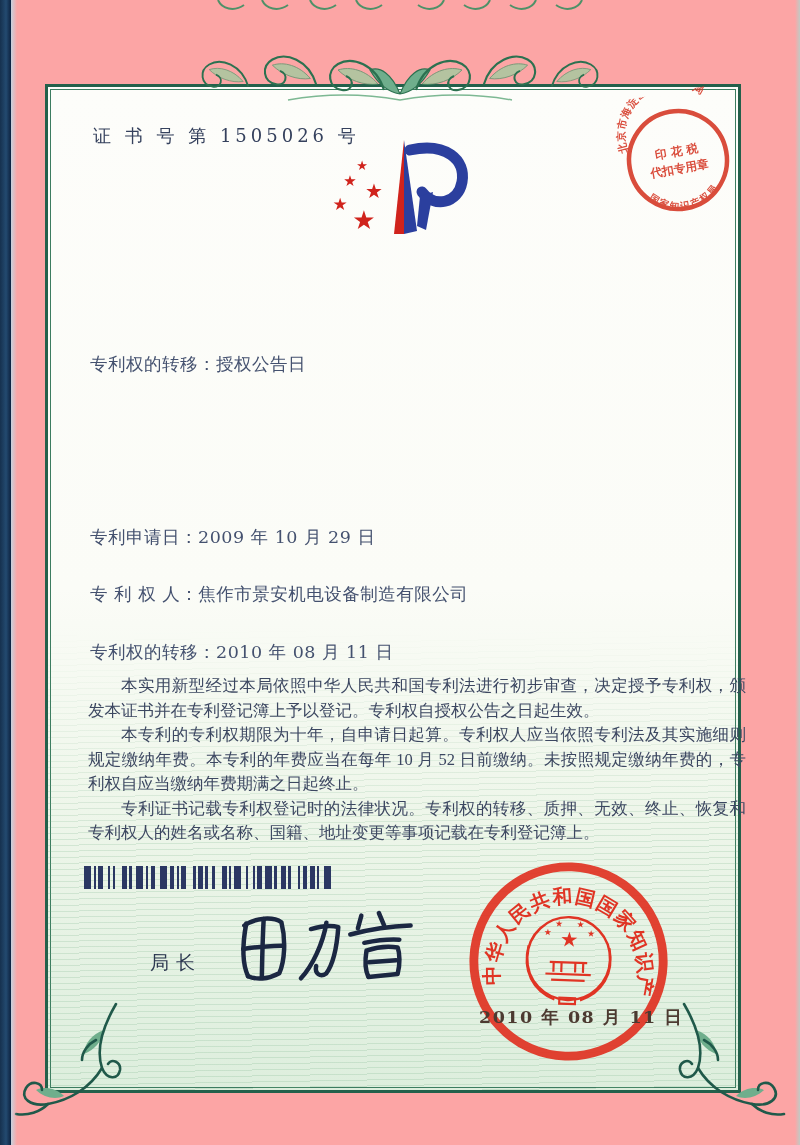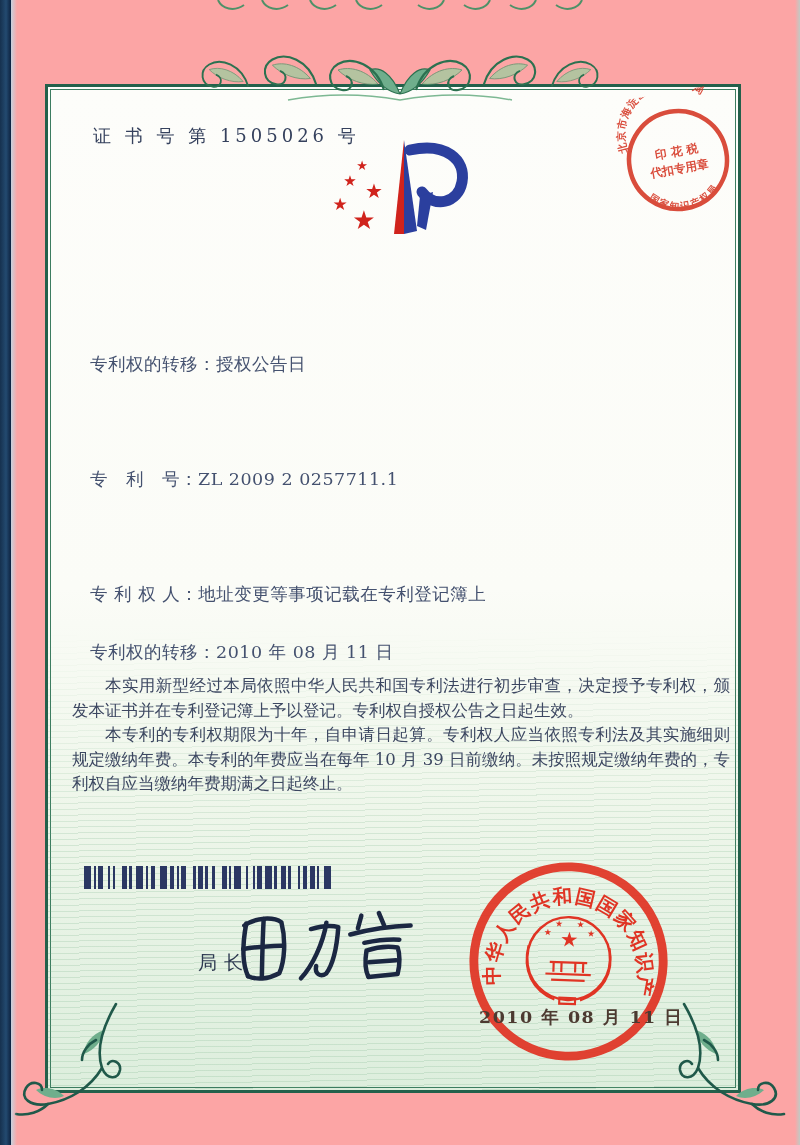--- a/index.html
+++ b/index.html
@@ -27,26 +27,26 @@
 
   .ornament{position:absolute;z-index:2;}
   svg{display:block;}
 
   
   .cert-no{position:absolute;left:93px;top:124px;font-size:18px;letter-spacing:4px;color:#35415d;z-index:3;}
   .logo{position:absolute;left:316px;top:134px;z-index:3;}
   .title{position:absolute;left:0;top:241px;width:100%;text-align:center;font-size:42px;
          font-weight:bold;letter-spacing:9px;color:#10182b;z-index:3;}
   .field{position:absolute;left:90px;font-size:17.5px;color:#44516f;letter-spacing:.5px;z-index:3;white-space:nowrap;}
-  .paras{position:absolute;left:72px;top:674px;width:658px;z-index:3;}
+  .paras{position:absolute;left:88px;top:674px;width:658px;z-index:3;font-family:Liberation Serif, serif;}
   .paras p{margin:0;font-size:16.5px;line-height:24.5px;color:#3c4761;text-align:justify;text-indent:2em;}
   .barcode{position:absolute;left:84px;top:866px;width:250px;height:23px;display:flex;align-items:stretch;z-index:3;}
   .barcode span{display:block;height:100%;}
   .barcode .b{background:#2b3763;}
-  .sig-label{position:absolute;left:150px;top:950px;font-size:19px;letter-spacing:7px;color:#2c3850;z-index:4;margin-left:48px;}
+  .sig-label{position:absolute;left:150px;top:950px;font-size:19px;letter-spacing:7px;color:#2c3850;z-index:4;}
   .sig-svg{position:absolute;left:218px;top:898px;transform:rotate(-2deg);z-index:4;}
   .sig-hidden{position:absolute;left:260px;top:930px;opacity:0;font-size:10px;}
   .seal{position:absolute;left:463px;top:856px;transform:rotate(2deg);z-index:5;}
   .issue-date{position:absolute;left:479px;top:1005px;font-size:17.5px;font-weight:bold;
          letter-spacing:1.5px;color:#4c3a31;z-index:6;}
   .footer{position:absolute;left:0;top:1051px;width:100%;text-align:center;font-size:15px;
          letter-spacing:3px;color:#333f58;z-index:3;}
   .tax-stamp{position:absolute;left:610px;top:92px;transform:rotate(-10deg);z-index:4;opacity:.9;}
 </style>
 </head>
@@ -142,33 +142,34 @@
       <textPath href="#taxBot" startOffset="8%">国家知识产权局</textPath>
     </text>
     <text x="75" y="70" text-anchor="middle" fill="#d63a28" font-size="13" font-weight="bold">印 花 税</text>
     <text x="75" y="89" text-anchor="middle" fill="#d63a28" font-size="13" font-weight="bold">代扣专用章</text>
   </svg>
 
 
   <div class="field" style="top:352px">
     <span>专利权的转移：</span><span>授权公告日</span>
   </div>
-  <div class="field" style="top:467px">
-    <span>专　利　号：</span><span>ZL 2009 2 0257711.1</span>
+  <div class="field" style="top:525px">
+    <span>专利申请日：</span><span>2009 年 10 月 29 日</span>
   </div>
   <div class="field" style="top:582px">
-    <span>专 利 权 人：</span><span>地址变更等事项记载在专利登记簿上</span>
+    <span>专 利 权 人：</span><span>焦作市景安机电设备制造有限公司</span>
   </div>
   <div class="field" style="top:640px">
     <span>专利权的转移：</span><span>2010 年 08 月 11 日</span>
   </div>
 
   <div class="paras">
     <p>本实用新型经过本局依照中华人民共和国专利法进行初步审查，决定授予专利权，颁发本证书并在专利登记簿上予以登记。专利权自授权公告之日起生效。</p>
-    <p>本专利的专利权期限为十年，自申请日起算。专利权人应当依照专利法及其实施细则规定缴纳年费。本专利的年费应当在每年 10 月 39 日前缴纳。未按照规定缴纳年费的，专利权自应当缴纳年费期满之日起终止。</p>
+    <p>本专利的专利权期限为十年，自申请日起算。专利权人应当依照专利法及其实施细则规定缴纳年费。本专利的年费应当在每年 10 月 52 日前缴纳。未按照规定缴纳年费的，专利权自应当缴纳年费期满之日起终止。</p>
+    <p>专利证书记载专利权登记时的法律状况。专利权的转移、质押、无效、终止、恢复和专利权人的姓名或名称、国籍、地址变更等事项记载在专利登记簿上。</p>
   </div>
 
   <div class="barcode">
       <span class="b" style="width: 7.14286px;"></span>
       <span class="g" style="width: 2.38095px;"></span>
       <span class="b" style="width: 2.38095px;"></span>
       <span class="g" style="width: 2.38095px;"></span>
       <span class="b" style="width: 4.7619px;"></span>
       <span class="g" style="width: 4.7619px;"></span>
       <span class="b" style="width: 2.38095px;"></span>

